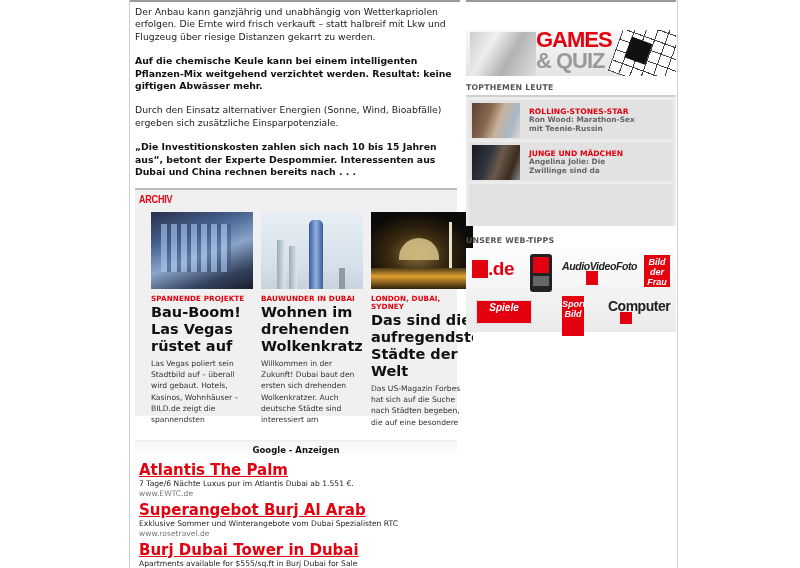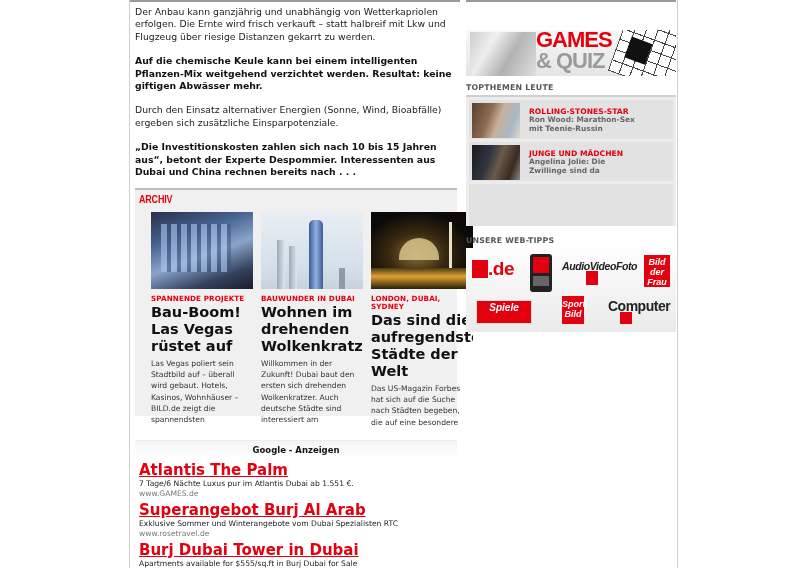--- a/index.html
+++ b/index.html
@@ -70,21 +70,21 @@
   .l1 .txt { font-size: 19px; color:#e3000f; vertical-align: middle; letter-spacing:-0.5px; }
   .l2 { left: 64px; top: 6px; width: 22px; height: 38px; background:#222; border-radius:3px; }
   .l2::before { content:""; position:absolute; left:3px; top:3px; width:16px; height:16px; background:#e3000f; }
   .l2::after { content:""; position:absolute; left:3px; top:22px; width:16px; height:10px; background:#666; }
   .l3 { left: 96px; top: 12px; font-size: 10.5px; color:#222; font-style: italic; letter-spacing:-0.4px;text-align:right; }
   .l3 .b { position:absolute; left:24px; top:11px; width:12px; height:14px; background:#e3000f; }
   .l4 { left: 178px; top: 7px; width: 26px; height: 32px; background:#e3000f; color:#fff; font-size:9px; line-height:10px; text-align:center; padding-top:2px; font-style: italic; }
   .l5 { left: 10px; top: 52px; width: 56px; height: 24px; border:1px solid #ddd; background:#fff; }
   .l5 .top { font-size:6px; color:#222; padding-left:14px; line-height: 8px; }
   .l5 .bar { position:absolute; left:0; bottom:0; width:54px; height:22px; background:#e3000f; color:#fff; font-size:10px; font-style:italic; text-align:center; line-height:14px; }
-  .l6 { left: 96px; top: 48px; width: 22px; height: 28px; background:#e3000f; color:#fff; font-size:9px; line-height:10px; text-align:center; padding-top:3px; font-style: italic; }
+  .l6 { left: 96px; top: 48px; width: 22px; height: 40px; background:#e3000f; color:#fff; font-size:9px; line-height:10px; text-align:center; padding-top:3px; font-style: italic; }
   .l7 { left: 142px; top: 50px; font-size: 14px; color:#222; letter-spacing:-0.5px; }
   .l7 .b { position:absolute; left:12px; top:14px; width:12px; height:12px; background:#e3000f; }
 </style>
 </head>
 <body>
 
 <div class="frame"></div>
 <div class="topline"></div>
 <div class="topline2"></div>
 
@@ -126,21 +126,21 @@
       <div class="teaser-text">Das US-Magazin Forbes hat sich auf die Suche nach Städten begeben, die auf eine besondere</div>
     </div>
   </div>
 </div>
 
 <div class="ads">
   <div class="ads-head">Google - Anzeigen</div>
   <div class="ad">
     <a class="ad-title">Atlantis The Palm</a>
     <div class="ad-desc">7 Tage/6 Nächte Luxus pur im Atlantis Dubai ab 1.551 €.</div>
-    <div class="ad-url">www.GAMES.de</div>
+    <div class="ad-url">www.EWTC.de</div>
   </div>
   <div class="ad">
     <a class="ad-title">Superangebot Burj Al Arab</a>
     <div class="ad-desc">Exklusive Sommer und Winterangebote vom Dubai Spezialisten RTC</div>
     <div class="ad-url">www.rosetravel.de</div>
   </div>
   <div class="ad">
     <a class="ad-title">Burj Dubai Tower in Dubai</a>
     <div class="ad-desc">Apartments available for $555/sq.ft in Burj Dubai for Sale</div>
     

